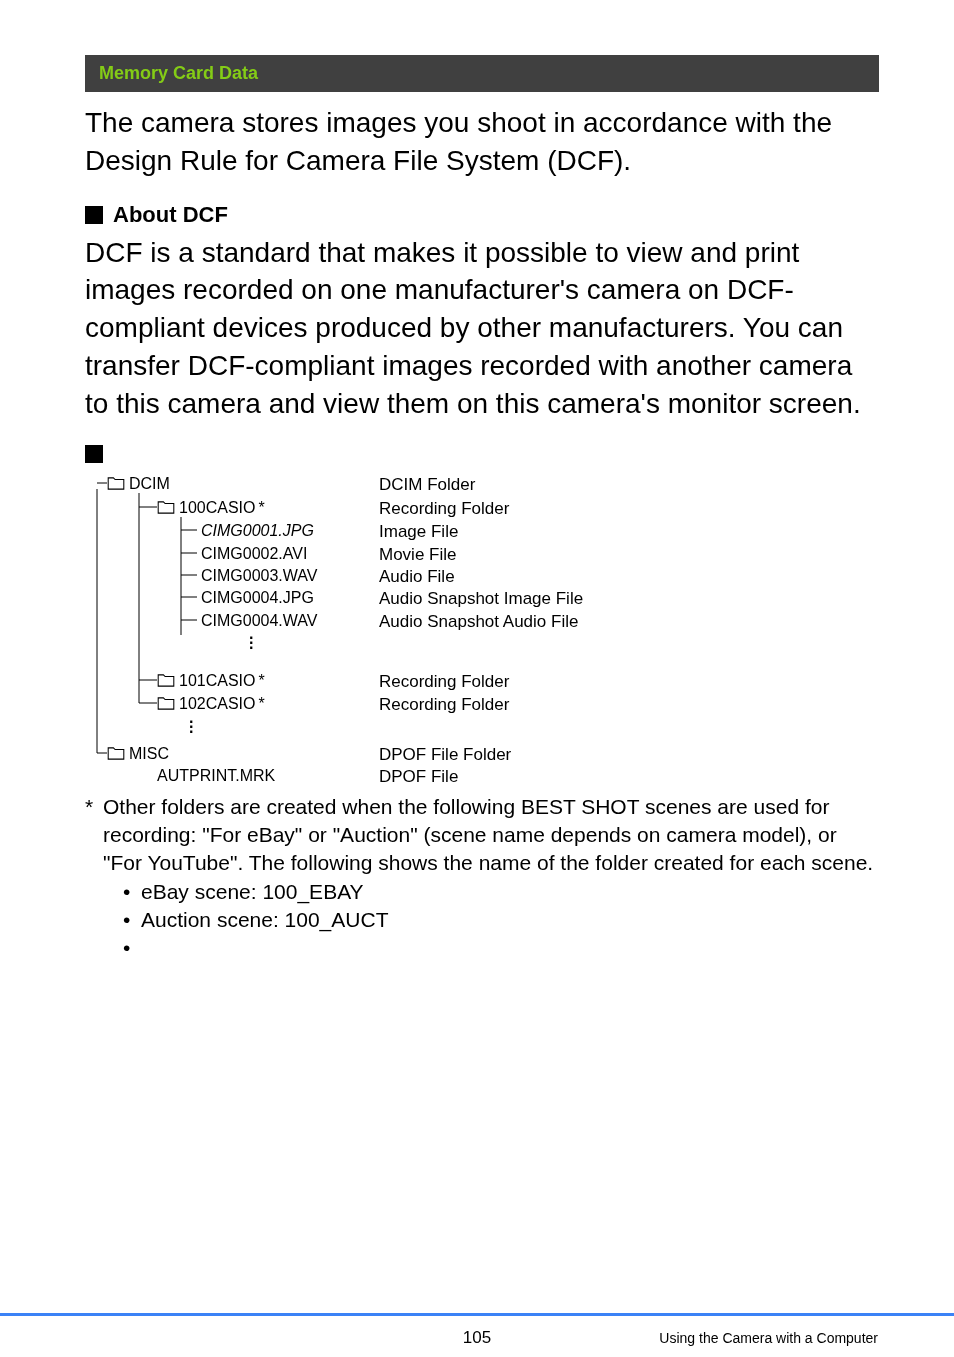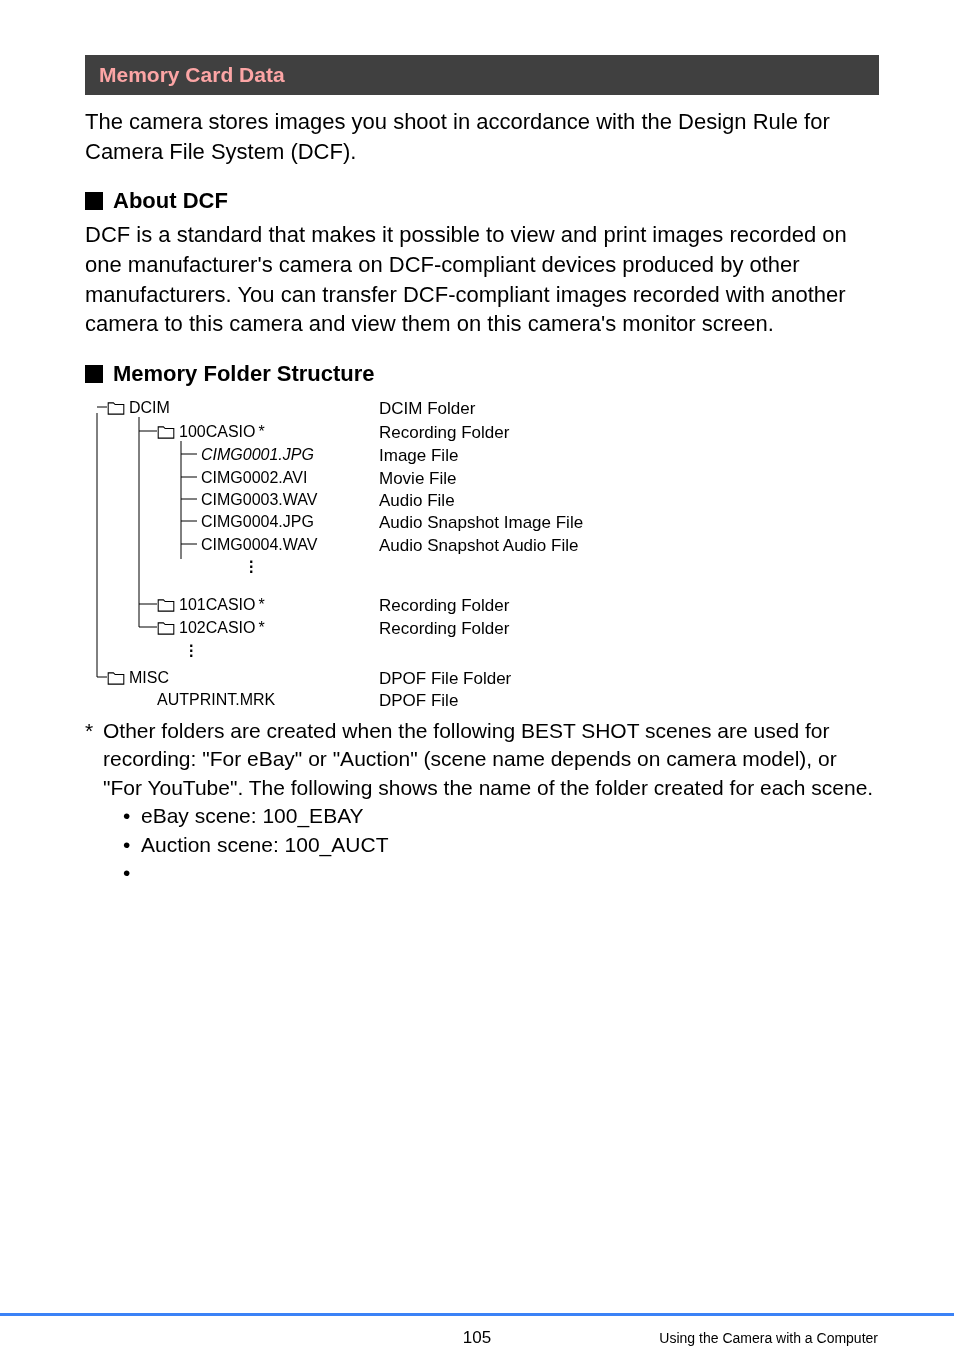--- a/index.html
+++ b/index.html
@@ -13,28 +13,28 @@
       height: 1357px;
       background: #fff;
       position: relative;
       color: #000;
     }
     .page-content {
       padding: 55px 75px 0 85px;
     }
     .section-header {
       background: #404040;
-      color: #fca5a5;
-      font-size: 21px;
+      color: #84cc16;
+      font-size: 18px;
       font-weight: bold;
       padding: 8px 14px;
       margin-bottom: 12px;
     }
     .body-text {
-      font-size: 22px;
+      font-size: 28px;
       line-height: 1.35;
       margin-bottom: 22px;
     }
     .subsection {
       display: flex;
       align-items: center;
       gap: 10px;
       margin-bottom: 6px;
       margin-top: 16px;
     }
@@ -137,21 +137,20 @@
   <div class="body-text">The camera stores images you shoot in accordance with the Design Rule for Camera File System (DCF).</div>
 
   <div class="subsection">
     <span class="black-square"></span>
     <span class="subsection-title">About DCF</span>
   </div>
   <div class="body-text">DCF is a standard that makes it possible to view and print images recorded on one manufacturer's camera on DCF-compliant devices produced by other manufacturers. You can transfer DCF-compliant images recorded with another camera to this camera and view them on this camera's monitor screen.</div>
 
   <div class="subsection">
     <span class="black-square"></span>
-    <span class="subsection-title">Memory Folder Structure</span>
   </div>
 
   <div class="folder-structure">
 
     <svg class="tree-svg" width="290" height="310">
       <g stroke="#000" stroke-width="1" fill="none">
 
         <line x1="8" y1="14" x2="8" y2="278"></line>
 
         <line x1="8" y1="8" x2="18" y2="8"></line>

